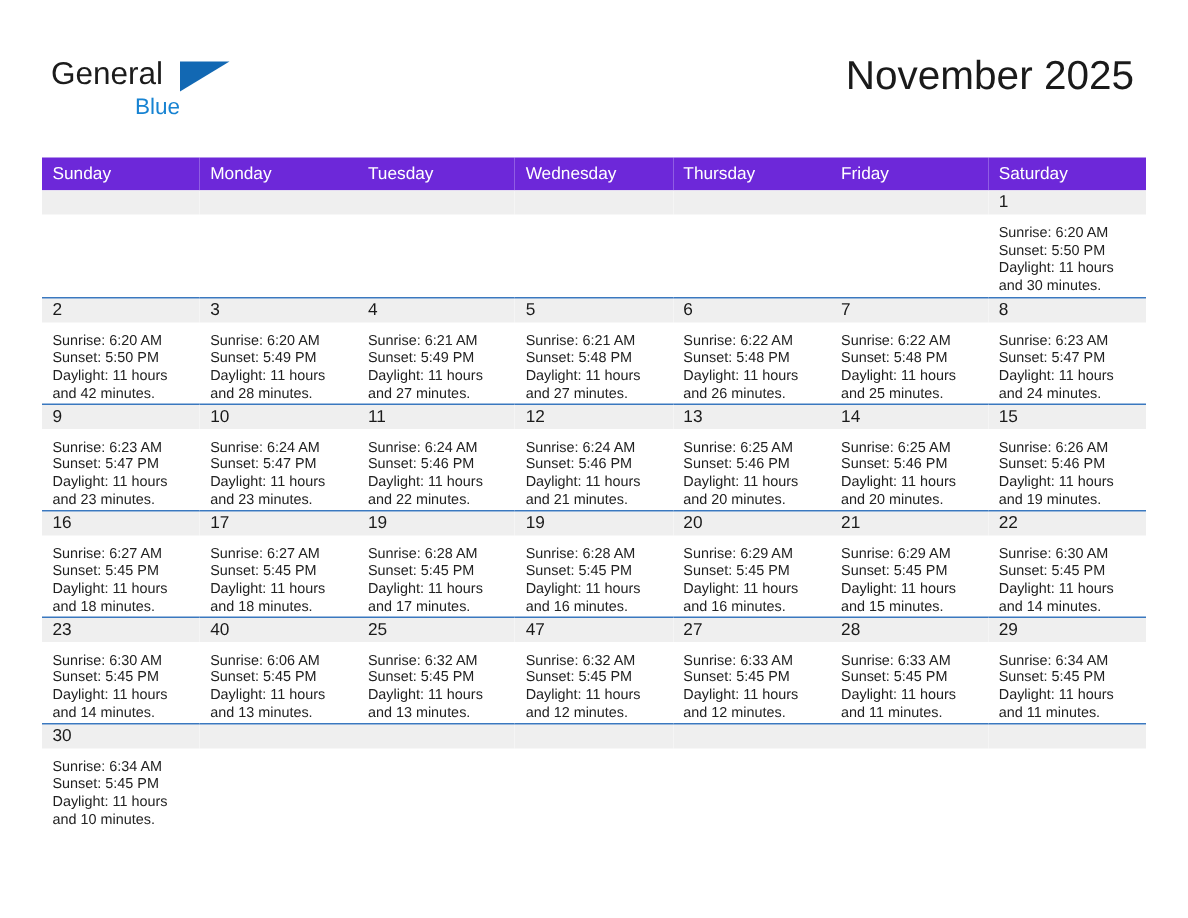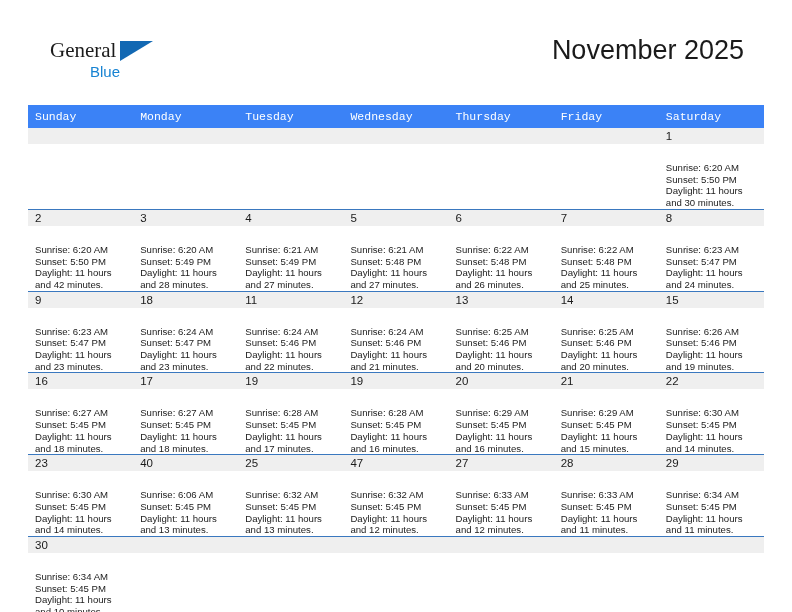--- a/index.html
+++ b/index.html
@@ -36,23 +36,22 @@
     width: 200px;
     height: 52px;
   }
   .brand-row1 {
     position: absolute;
     left: 0;
     top: 0;
     font-size: 21px;
     letter-spacing: 0px;
     color: #1b1b1b;
-    font-family: Liberation Serif, serif;
+    font-family: Liberation Sans, sans-serif;
     line-height: 24px;
-    margin-left: 16px;
   }
   .brand-flag {
     position: absolute;
     left: 86px;
     top: 3px;
     width: 0;
     height: 0;
     border-left: 33px solid #1268b3;
     border-bottom: 20px solid transparent;
   }
@@ -60,21 +59,21 @@
     position: absolute;
     left: 56px;
     top: 22px;
     font-size: 15px;
     color: #1783d2;
     line-height: 24px;
   }
 
   .title-block {
     position: absolute;
-    right: 48px;
+    right: 36px;
     top: 34px;
     text-align: center;
   }
   .cal-title {
     font-size: 27px;
     color: #1a1a1a;
     line-height: 32px;
     white-space: nowrap;
   }
   .cal-subtitle {
@@ -88,29 +87,28 @@
   
   .calendar {
     position: absolute;
     left: 28px;
     top: 105px;
     width: 736px;
     border-collapse: collapse;
     table-layout: fixed;
   }
   .calendar th {
-    background: #3b82f6;
+    background: #6d28d9;
     color: #ffffff;
     font-weight: normal;
     font-size: 11.5px;
     text-align: left;
     padding: 5px 0 5px 7px;
     height: 11px;
     border: none;
-    font-family: Liberation Mono, monospace;
   }
   .calendar td {
     vertical-align: top;
     padding: 0;
     border: none;
     border-top: 1.6px solid #3a78bf;
     height: 71px;
     box-sizing: border-box;
     background: #ffffff;
   }
@@ -123,21 +121,21 @@
     padding: 1px 0 1px 7px;
     box-sizing: border-box;
     font-size: 11.5px;
     color: #1a1a1a;
     line-height: 14px;
   }
   td.empty .daynum-band {
     background: #efefef;
   }
   .cell-body {
-    padding: 18px 5px 0 7px;
+    padding: 7px 5px 0 7px;
     font-size: 9.6px;
     line-height: 11.7px;
     color: #222222;
   }
   .cell-body div {
     white-space: nowrap;
   }
 </style>
 </head>
 <body>
@@ -269,21 +267,21 @@
           <td>
             <div class="daynum-band">9</div>
             <div class="cell-body">
               <div>Sunrise: 6:23 AM</div>
               <div>Sunset: 5:47 PM</div>
               <div>Daylight: 11 hours</div>
               <div>and 23 minutes.</div>
             </div>
           </td>
           <td>
-            <div class="daynum-band">18</div>
+            <div class="daynum-band">10</div>
             <div class="cell-body">
               <div>Sunrise: 6:24 AM</div>
               <div>Sunset: 5:47 PM</div>
               <div>Daylight: 11 hours</div>
               <div>and 23 minutes.</div>
             </div>
           </td>
           <td>
             <div class="daynum-band">11</div>
             <div class="cell-body">

